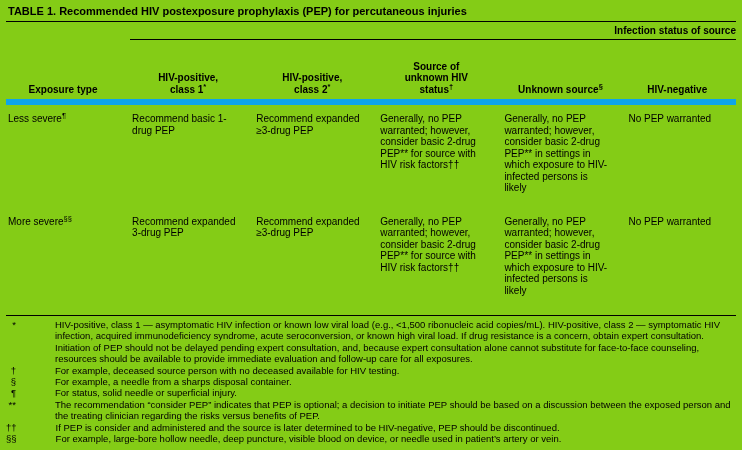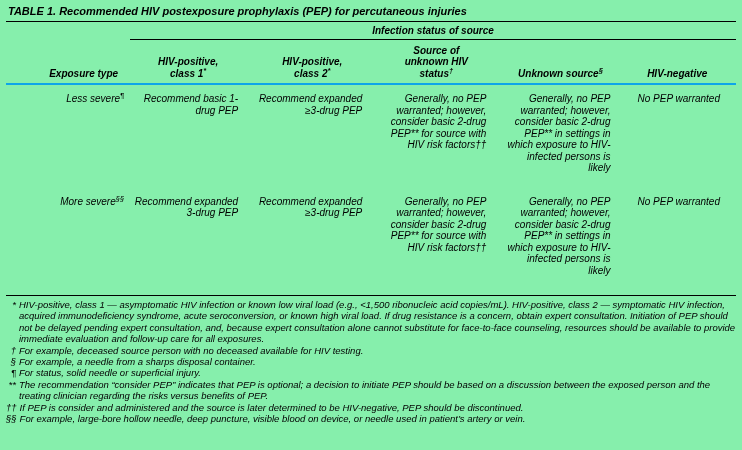--- a/index.html
+++ b/index.html
@@ -11,22 +11,21 @@
     font-family: "Liberation Sans", "DejaVu Sans", sans-serif;
     color: #000;
     -webkit-font-smoothing: antialiased;
   }
   .page {
     width: 742px;
     height: 450px;
     box-sizing: border-box;
     padding: 4px 6px 0 6px;
     overflow: hidden;
-    background: #86efac;
-    font-style: italic;
+    background: #84cc16;
   }
   .title {
     font-size: 11px;
     font-weight: bold;
     padding: 1px 0 4px 2px;
     border-bottom: 1px solid #000;
   }
   table.pep {
     width: 100%;
     border-collapse: collapse;
@@ -38,64 +37,64 @@
   col.c-5 { width: 15%; }
   th, td {
     margin: 0;
     padding: 0;
     font-size: 10px;
     line-height: 11.5px;
   }
   .group-row td.spacer { border: none; }
   .group-row th {
     font-weight: bold;
-    text-align: center;
+    text-align: right;
     padding: 3px 0 2px 0;
     border-bottom: 1px solid #000;
   }
   .head-row th {
     font-weight: bold;
     vertical-align: bottom;
     text-align: center;
-    padding: 5px 12px 4px 4px;
-    border-bottom: 2px solid #0ea5e9;
+    padding: 21px 12px 4px 4px;
+    border-bottom: 6px solid #0ea5e9;
   }
   .head-row th.exposure-head {
-    text-align: right;
+    text-align: center;
     padding-left: 2px;
   }
   .hlabel { white-space: pre-line; }
   sup {
     font-size: 7.5px;
     line-height: 0;
     vertical-align: super;
   }
   tbody td {
     vertical-align: top;
-    text-align: right;
+    text-align: left;
     padding: 8px 16px 0 2px;
   }
   tbody tr.row-0 td { padding-bottom: 14px; }
   tbody tr.row-1 td { padding-bottom: 19px; }
   td.exp-cell { padding-right: 6px; }
   .footnotes {
     padding-top: 3px;
   }
   .fn {
     display: flex;
     font-size: 9.5px;
     line-height: 11.4px;
   }
   .fn-marker {
     flex: 0 0 13px;
     text-align: right;
     padding-right: 3px;
     box-sizing: border-box;
   }
-  .fn-text { flex: 1; }
+  .fn-text { flex: 1; margin-left: 36px; }
 </style>
 </head>
 <body>
 
 <div class="page">
 
   <div class="title">TABLE 1. Recommended HIV postexposure prophylaxis (PEP) for percutaneous injuries</div>
 
   <table class="pep">
     <colgroup>

